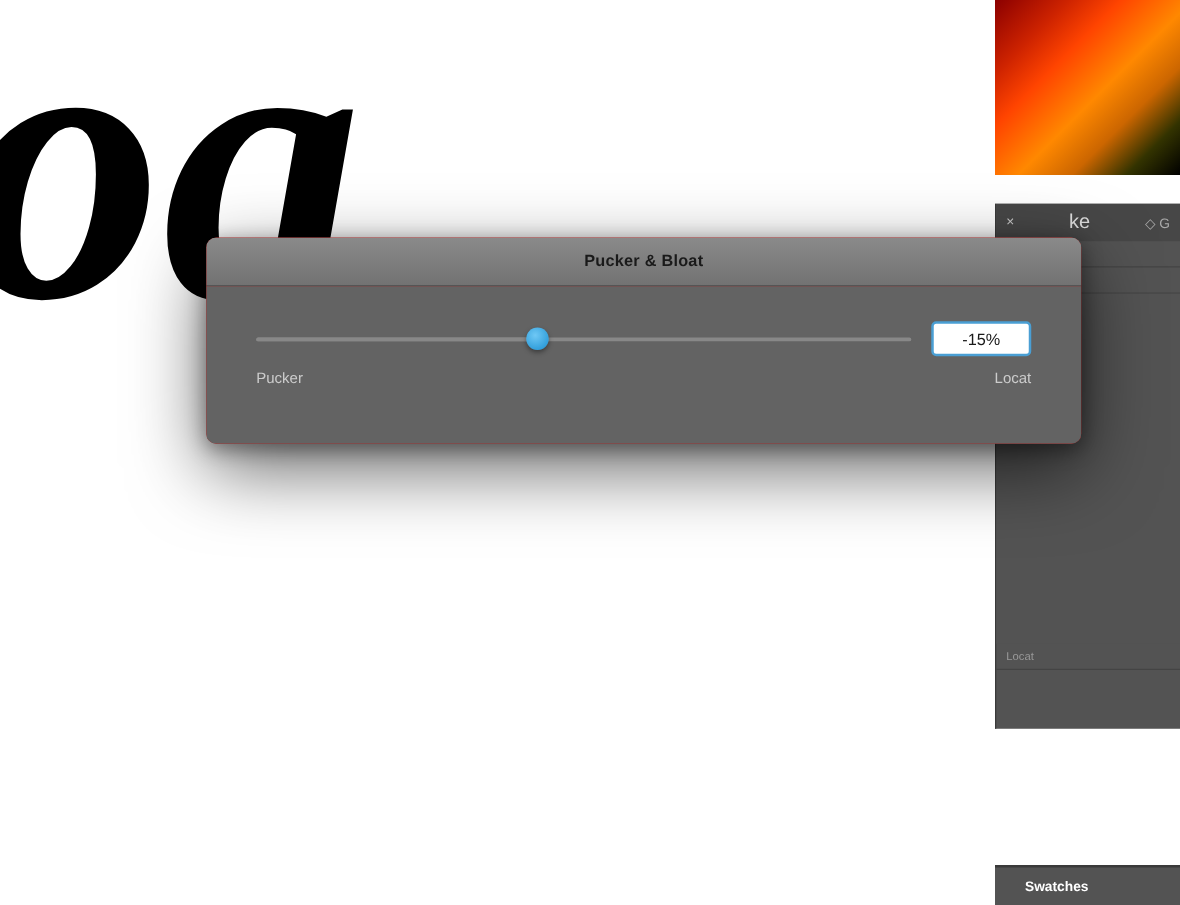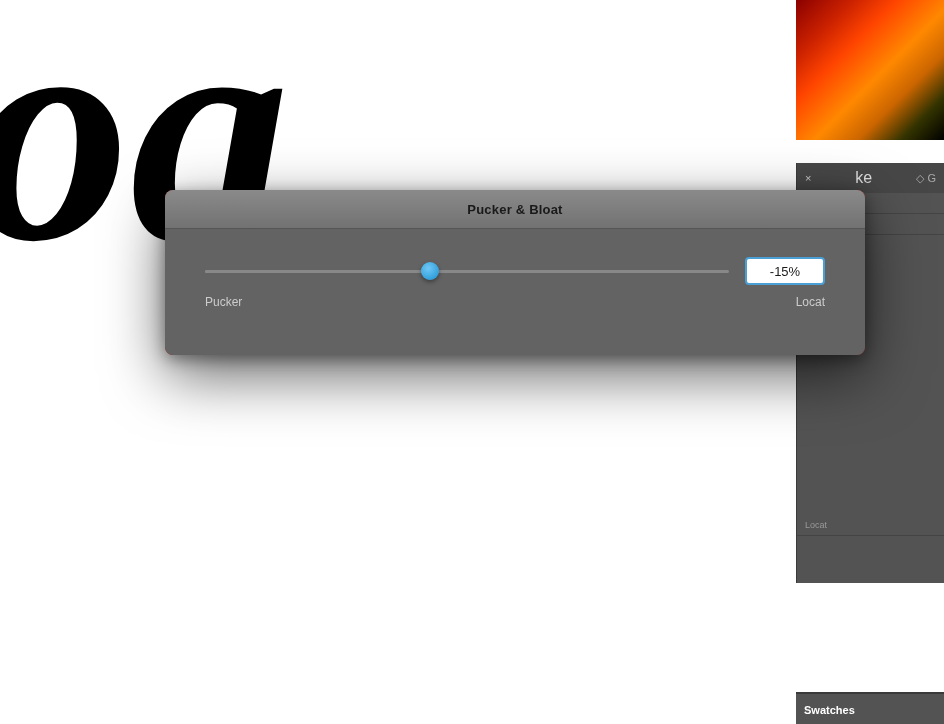--- a/index.html
+++ b/index.html
@@ -37,21 +37,21 @@
     }
 
     
     .swatches-panel {
       position: absolute;
       bottom: 0;
       right: 0;
       width: 148px;
       background: #535353;
       border-top: 2px solid #3a3a3a;
-      padding: 6px 8px;
+      padding: 6px 24px;
     }
 
     .swatches-title {
       color: #ffffff;
       font-size: 11px;
       font-weight: bold;
     }
 
     
     .dialog {

